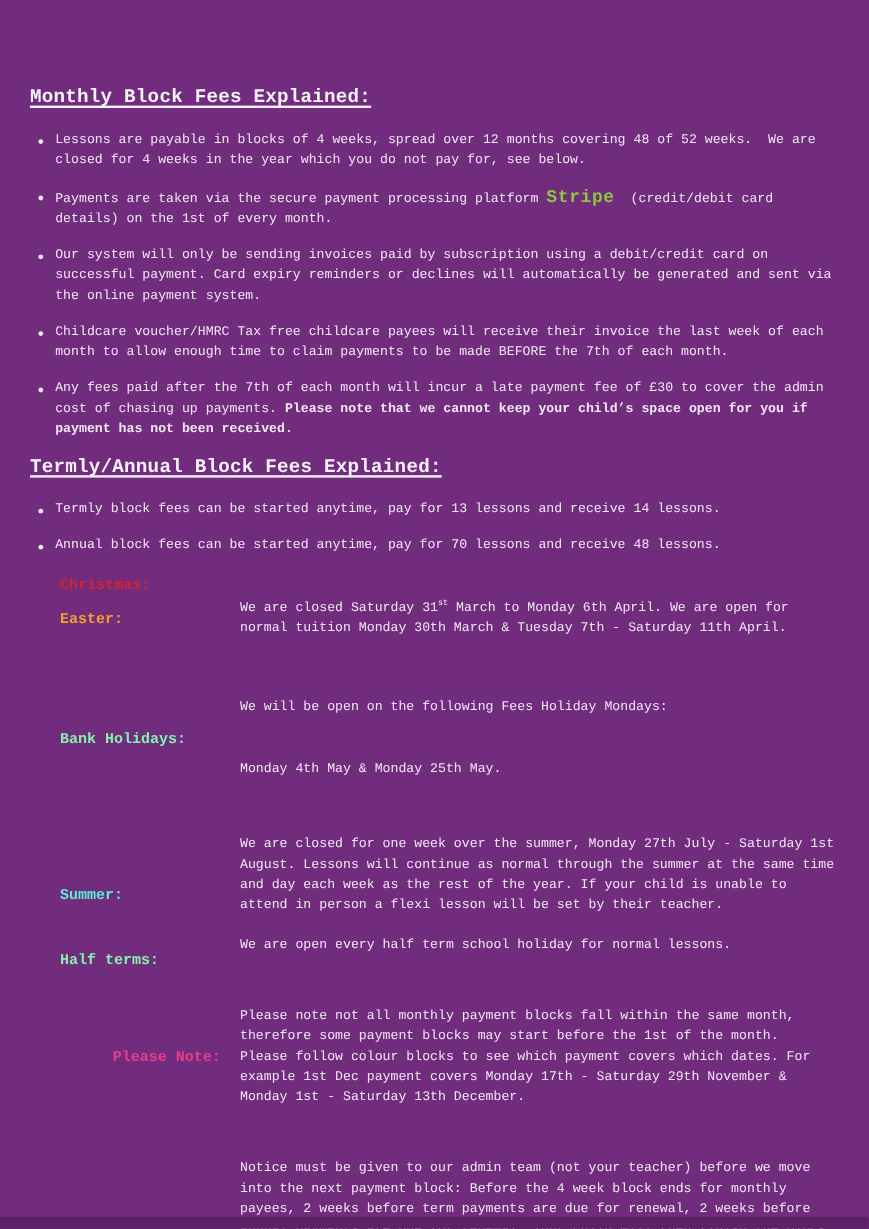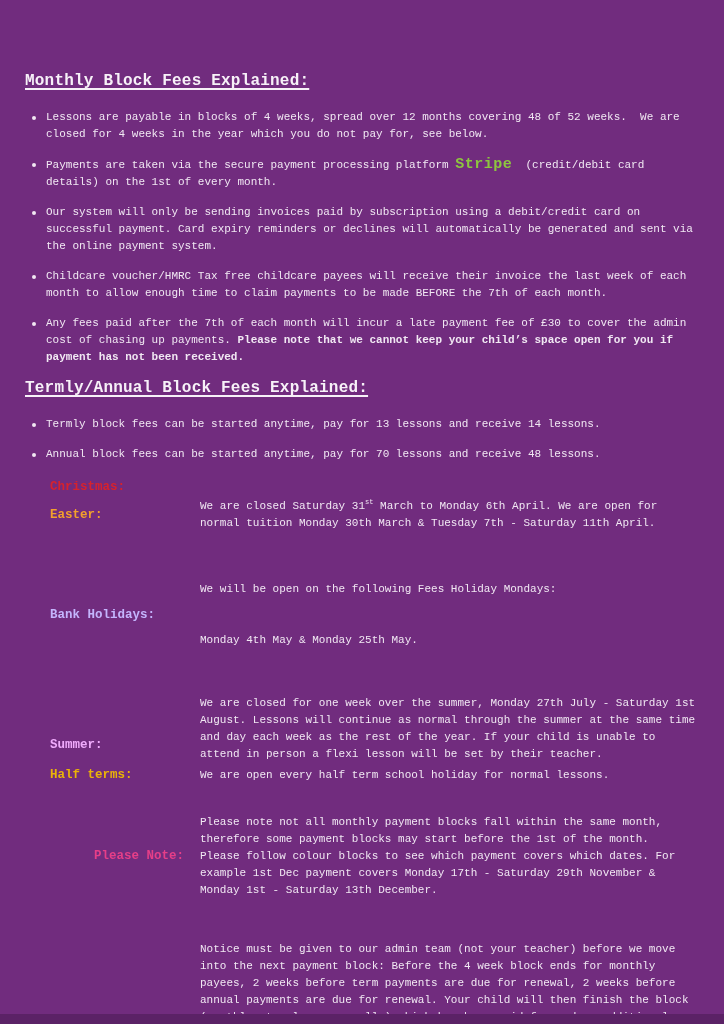--- a/index.html
+++ b/index.html
@@ -135,34 +135,34 @@
       <div class="sched-row m-christmas">
         <div class="sched-label" style="color: rgb(215, 34, 45);">Christmas:</div>
       </div>
 
       <div class="sched-row m-easter">
         <div class="sched-label" style="color: rgb(242, 160, 44);">Easter:</div>
         <div class="sched-val"><span>We are closed Saturday 31</span><sup>st</sup><span> March to Monday 6th April. We are open for normal tuition Monday 30th March &amp; Tuesday 7th - Saturday 11th April.</span></div>
       </div>
 
       <div class="sched-row m-bank">
-        <div class="sched-label" style="color: #c4b5fd;">Bank Holidays:</div>
+        <div class="sched-label" style="color: #86efac;">Bank Holidays:</div>
         <div class="sched-val">
           <span class="line">We will be open on the following Fees Holiday Mondays:</span>
           <span class="line">Monday 4th May &amp; Monday 25th May.</span>
         </div>
       </div>
 
       <div class="sched-row m-summer">
-        <div class="sched-label" style="color: #f0abfc; margin-top: 33px;">Summer:</div>
+        <div class="sched-label" style="color: #5eead4; margin-top: 33px;">Summer:</div>
         <div class="sched-val">We are closed for one week over the summer, Monday 27th July - Saturday 1st August. Lessons will continue as normal through the summer at the same time and day each week as the rest of the year. If your child is unable to attend in person a flexi lesson will be set by their teacher.</div>
       </div>
 
       <div class="sched-row m-half">
-        <div class="sched-label" style="color: #eab308;">Half terms:</div>
+        <div class="sched-label" style="color: #86efac; margin-top: 24px;">Half terms:</div>
         <div class="sched-val">We are open every half term school holiday for normal lessons.</div>
       </div>
 
       <div class="sched-row m-please">
         <div class="sched-label" style="color: rgb(230, 63, 136); padding-left: 44px;">Please Note:</div>
         <div class="sched-val">Please note not all monthly payment blocks fall within the same month, therefore some payment blocks may start before the 1st of the month.  Please follow colour blocks to see which payment covers which dates. For example 1st Dec payment covers Monday 17th - Saturday 29th November &amp; Monday 1st - Saturday 13th December.</div>
       </div>
 
       <div class="sched-row m-leavers">
         <div class="sched-label" style="color: rgb(247, 241, 248); margin-top: 44px;">Leavers notice:</div>

